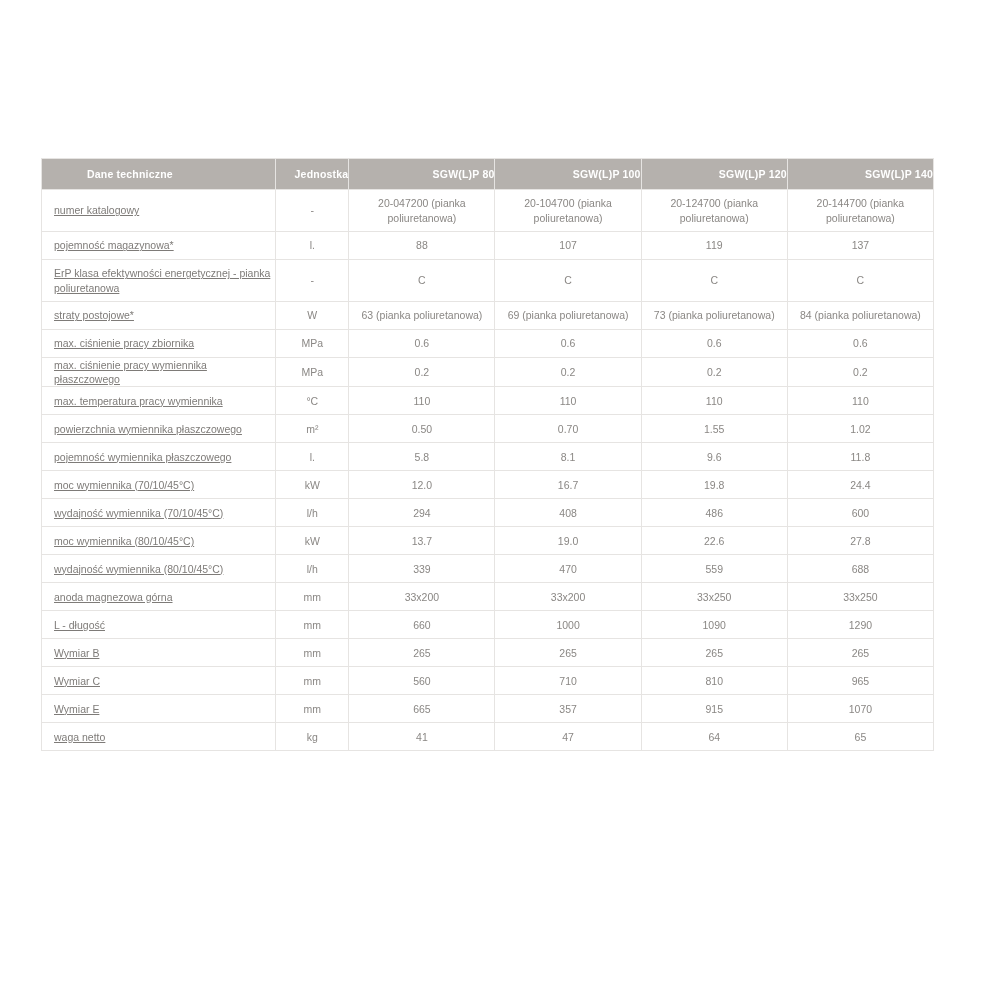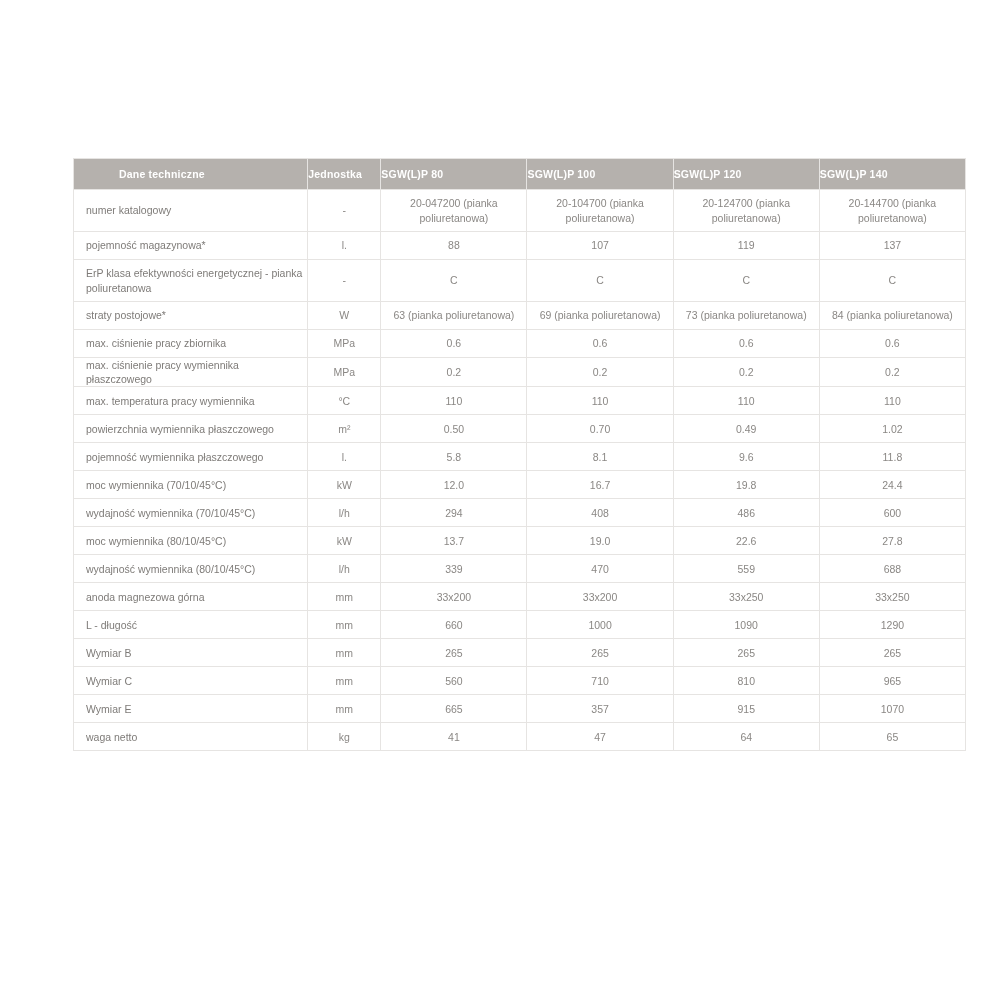--- a/index.html
+++ b/index.html
@@ -20,53 +20,53 @@
   .table-wrap {
     position: absolute;
     left: 41px;
     top: 158px;
     width: 893px;
   }
   table.spec {
     border-collapse: collapse;
     width: 893px;
     table-layout: fixed;
-    margin-left: 32px;
   }
   table.spec th, table.spec td {
     border: 1px solid #e6e4e2;
     padding: 0;
     vertical-align: middle;
   }
   thead th {
     background: #b5b1ad;
     color: #ffffff;
     font-size: 10.5px;
     font-weight: bold;
     height: 30px;
-    text-align: left;
+    text-align: right;
     letter-spacing: 0.2px;
     border: 1px solid #b5b1ad;
   }
   thead th.hdr-name {
     text-align: left;
     padding-left: 45px;
   }
   tbody td {
     font-size: 10.5px;
     color: #8a8784;
     text-align: center;
     height: 27px;
     line-height: 1.35;
     padding: 4px 4px;
   }
   tbody td.name {
     text-align: left;
     padding-left: 12px;
     color: #7e7b78;
+    text-decoration: underline;
   }
   tbody tr.tall td {
     height: 41px;
   }
   .col-name  { width: 234px; }
   .col-unit  { width: 73px; }
   .col-model { width: 146px; }
 </style>
 </head>
 <body>
@@ -147,21 +147,21 @@
             <td>110</td>
             <td>110</td>
             <td>110</td>
             <td>110</td>
           </tr>
           <tr>
             <td class="name">powierzchnia wymiennika płaszczowego</td>
             <td>m²</td>
             <td>0.50</td>
             <td>0.70</td>
-            <td>0.49</td>
+            <td>1.55</td>
             <td>1.02</td>
           </tr>
           <tr>
             <td class="name">pojemność wymiennika płaszczowego</td>
             <td>l.</td>
             <td>5.8</td>
             <td>8.1</td>
             <td>9.6</td>
             <td>11.8</td>
           </tr>

